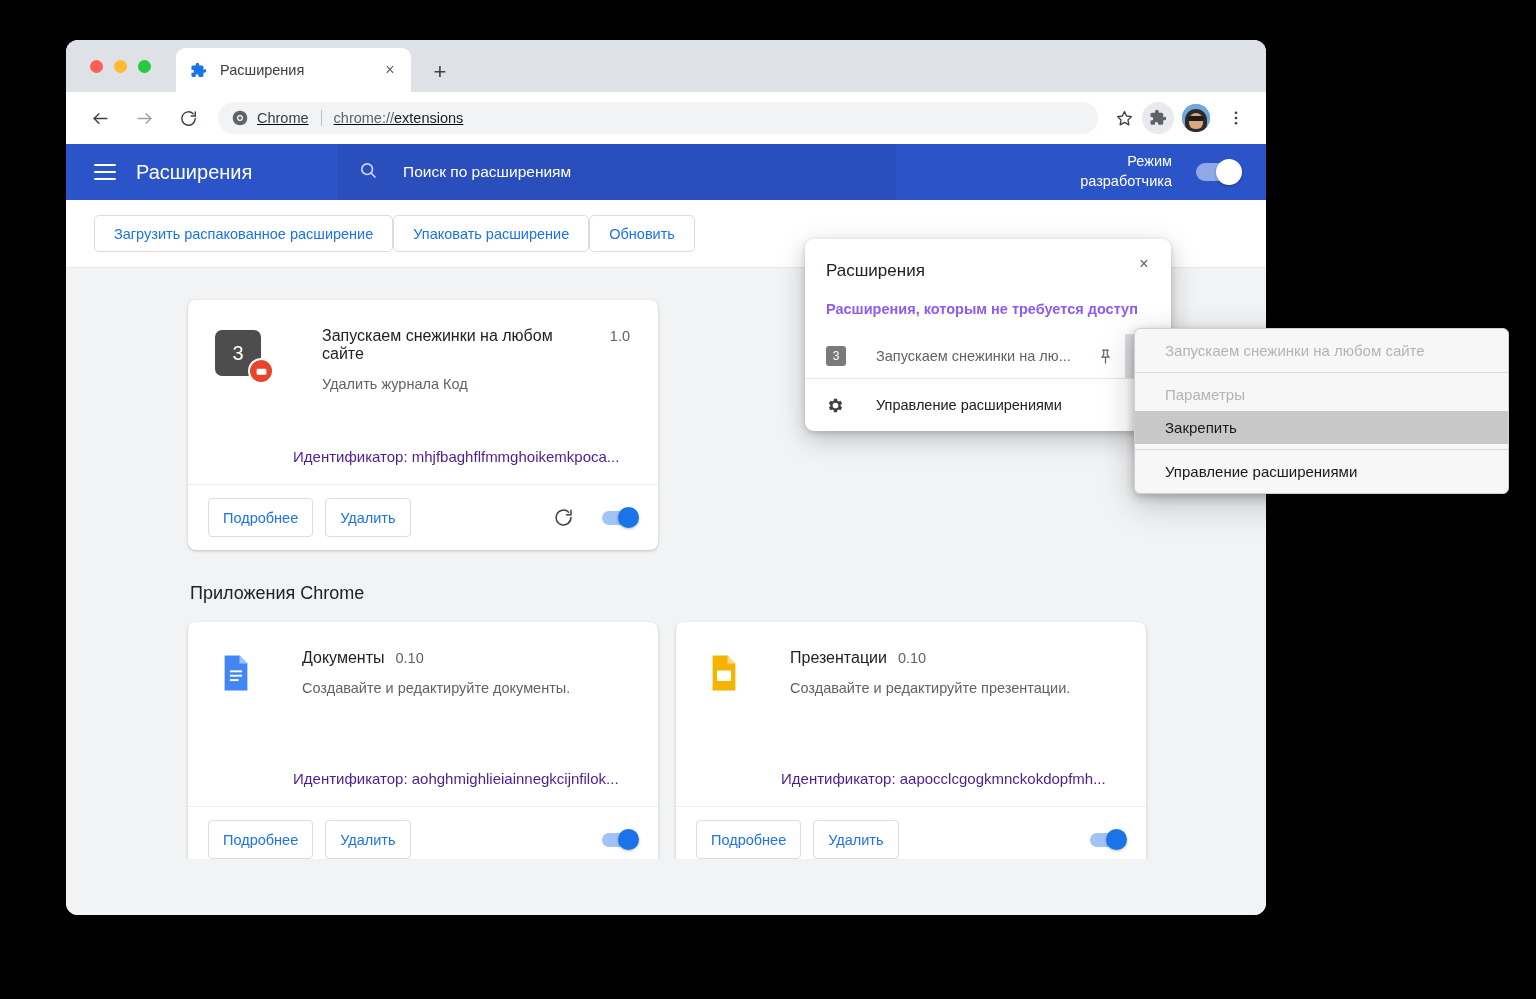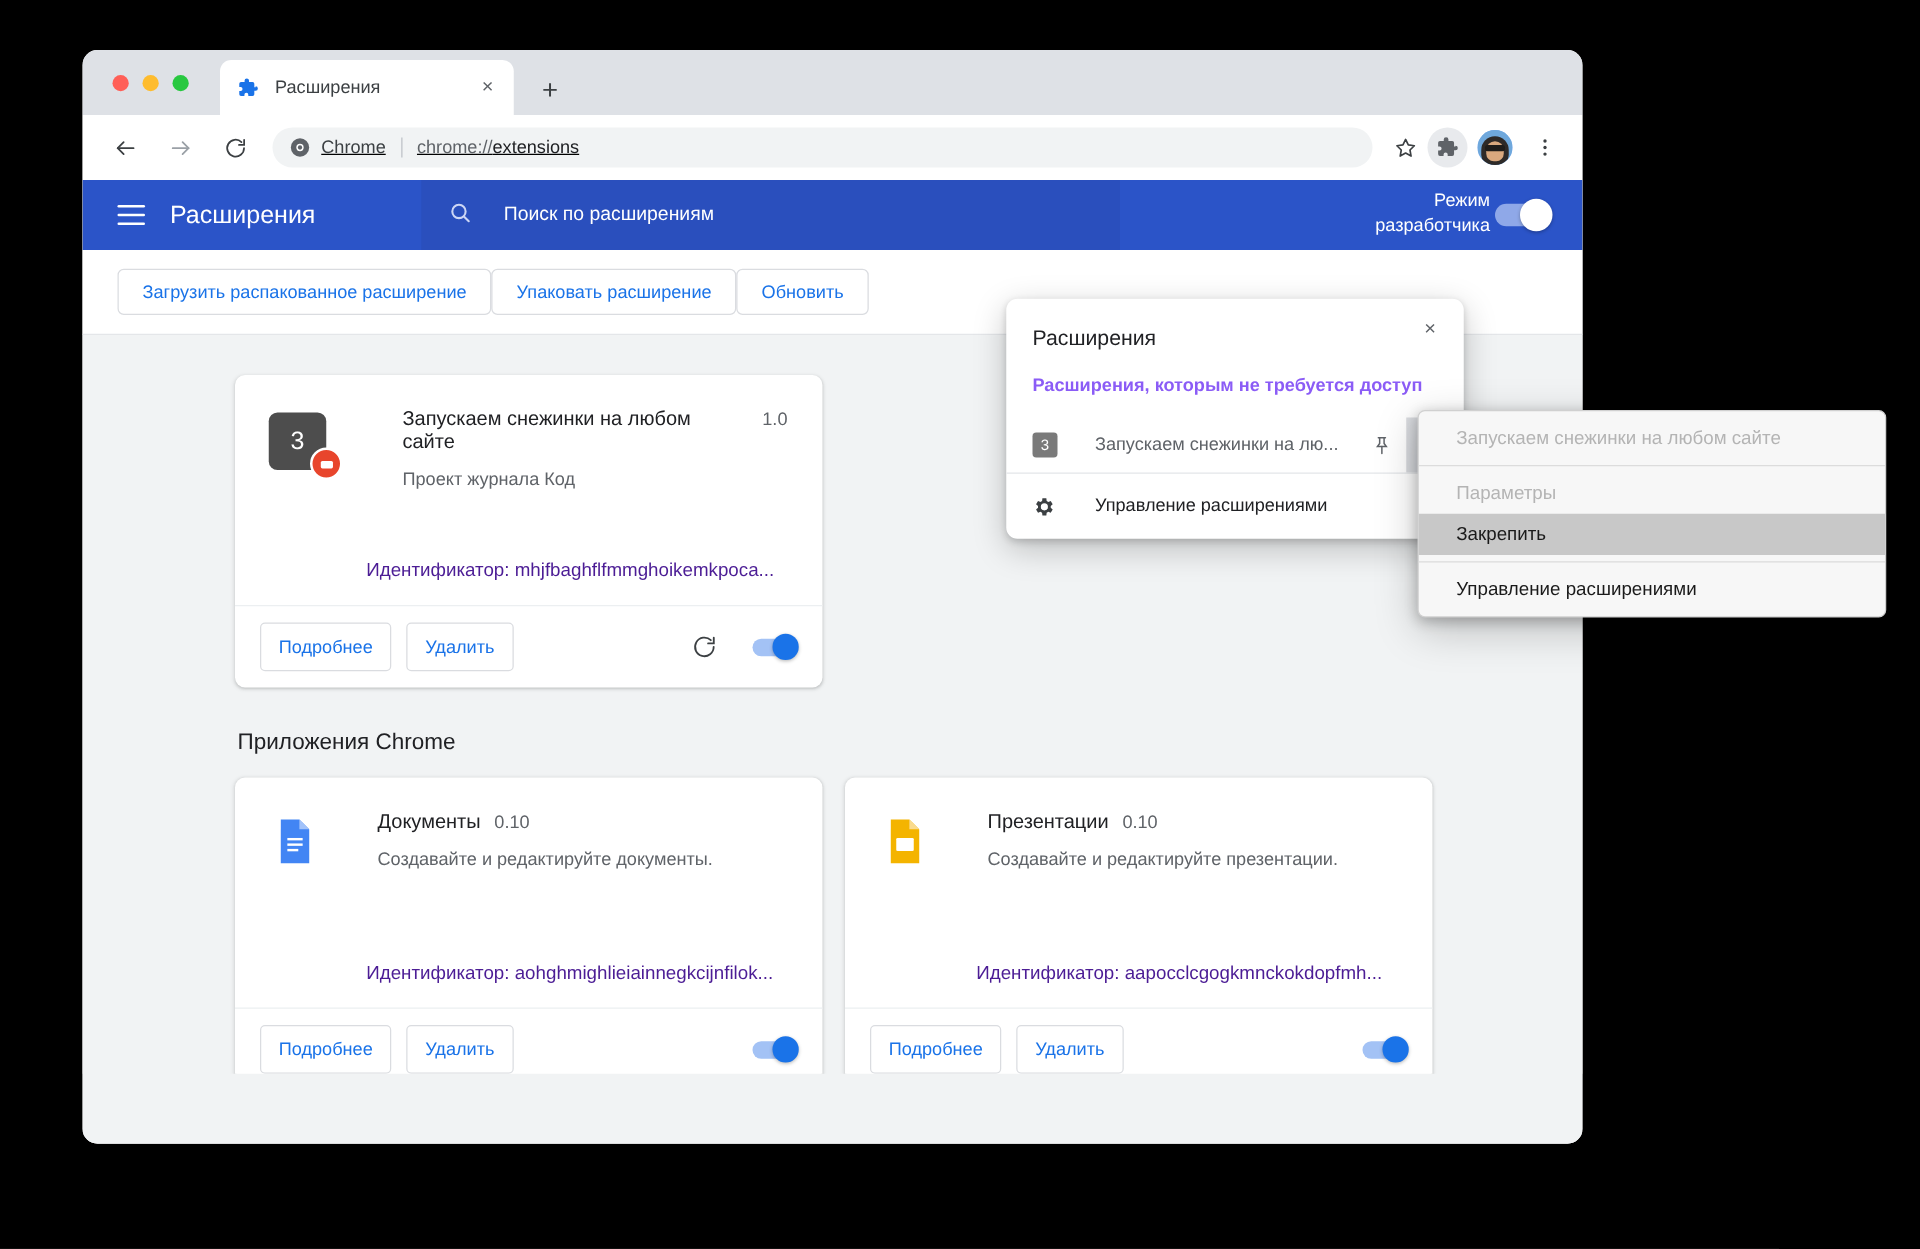--- a/index.html
+++ b/index.html
@@ -166,21 +166,21 @@
     display: flex; align-items: center;
     padding-left: 21px;
   }
   #ext-search .search-ph {
     margin-left: 25px;
     font-size: 15.5px;
     color: #ffffff;
   }
   #devmode {
     position: absolute; right: 26px; top: 0; height: 56px;
-    display: flex; align-items: center; gap: 4px;
+    display: flex; align-items: center; gap: 24px;
   }
   #devmode .dev-label {
     color: #fff; font-size: 14.5px; line-height: 1.35;
     text-align: right; white-space: pre-line;
   }
   .switch-lg {
     width: 44px; height: 18px; border-radius: 9px;
     background: #8fa8e8; position: relative; flex: 0 0 44px;
   }
   .switch-lg .knob {
@@ -528,21 +528,21 @@
                 <svg viewBox="0 0 24 24" width="13" height="13" fill="#fff">
                   <rect x="3" y="7" width="18" height="11" rx="2.4"></rect>
                 </svg>
               </div>
             </div>
             <div class="card-text">
               <div class="card-title-line">
                 <span class="card-title">Запускаем снежинки на любом сайте</span>
                 <span class="card-version">1.0</span>
               </div>
-              <div class="card-desc">Проект журнала Код</div>
+              <div class="card-desc">Удалить журнала Код</div>
             </div>
           </div>
           <div class="card-id">Идентификатор: mhjfbaghflfmmghoikemkpoca...</div>
           <div class="card-footer">
             <button class="link-button">Подробнее</button>
             <button class="link-button">Удалить</button>
             <span class="footer-spacer"></span>
             <span class="reload-icon">
               <svg viewBox="0 0 24 24" width="21" height="21" fill="none" stroke="#3c4043" stroke-width="1.7" stroke-linecap="round">
                 <path d="M20.5 12a8.5 8.5 0 1 1-2.6-6.1"></path>

